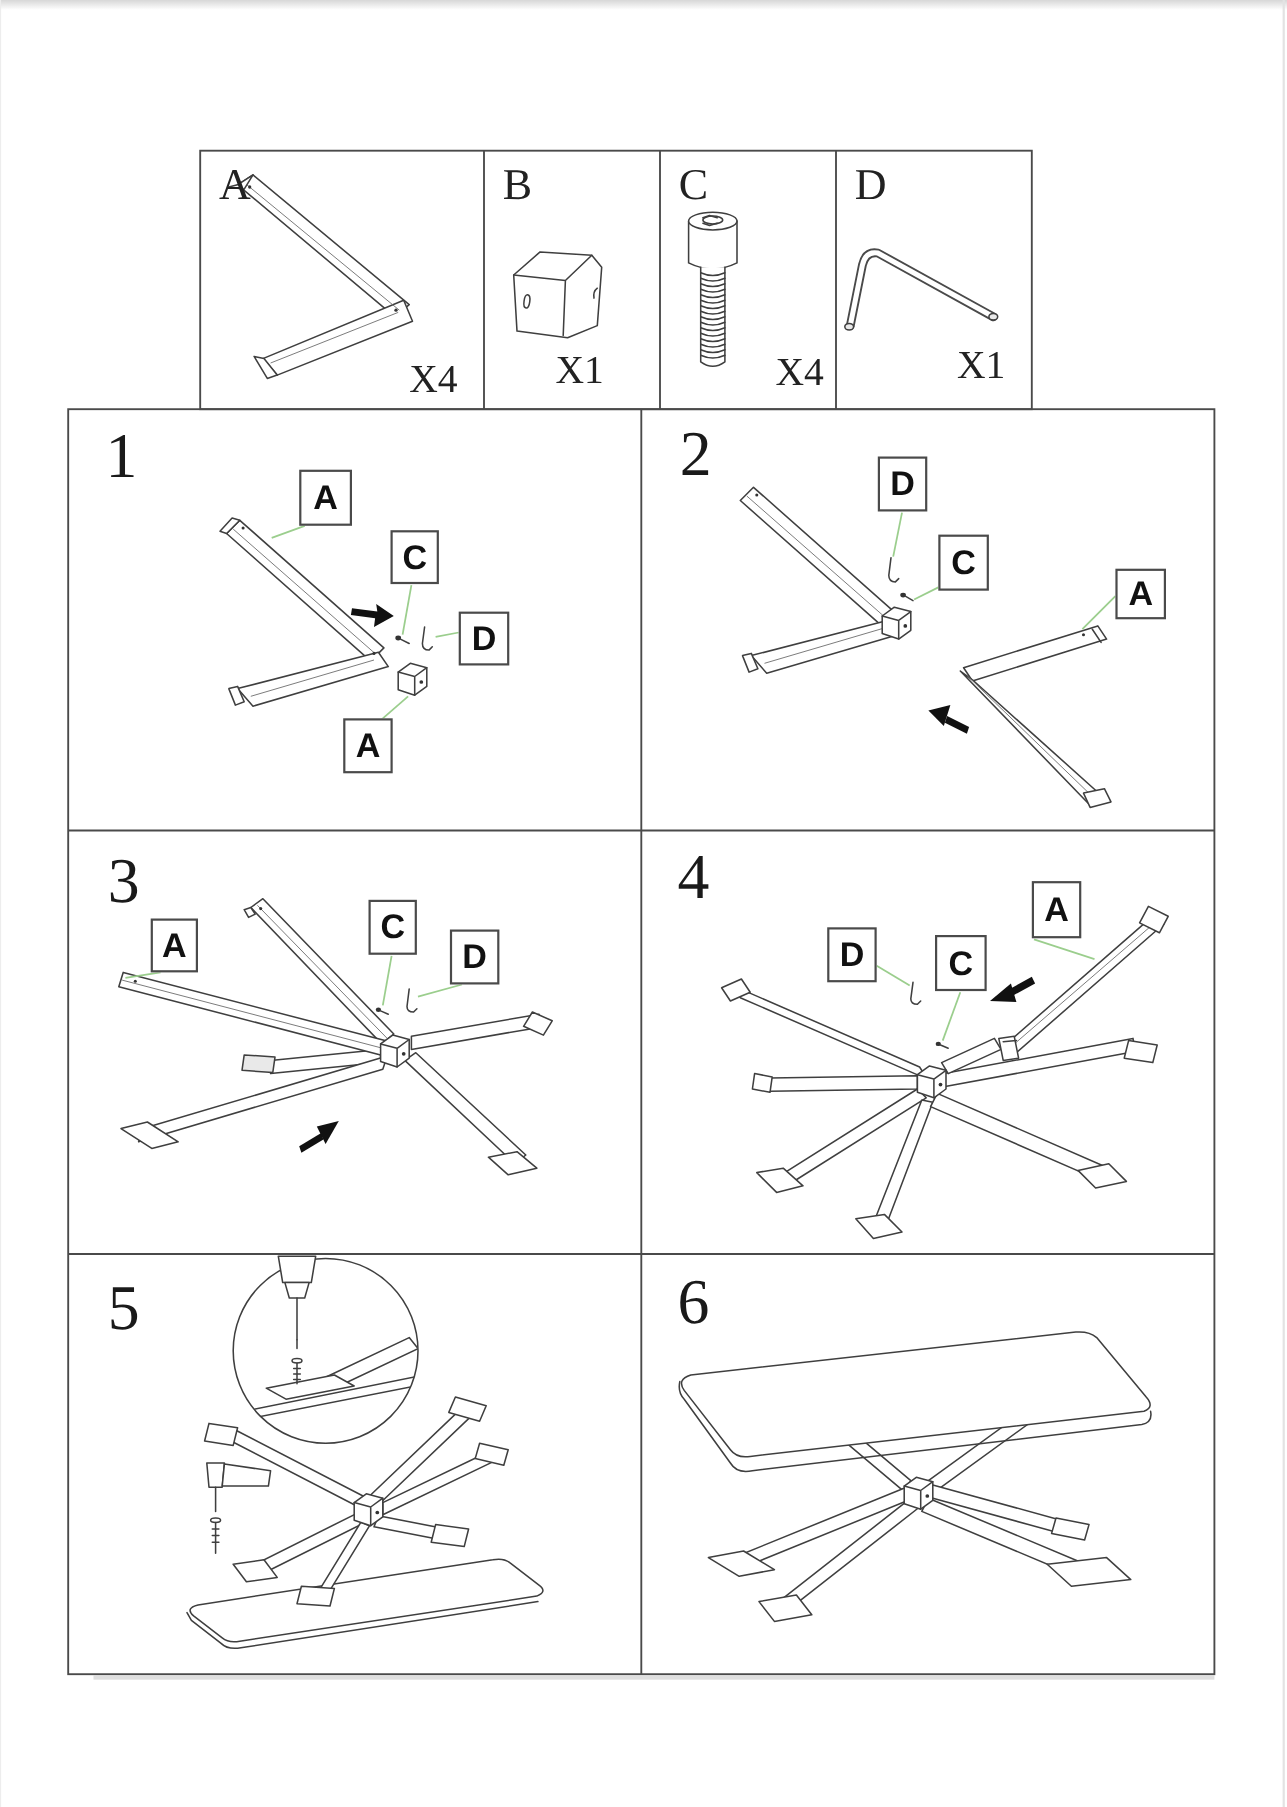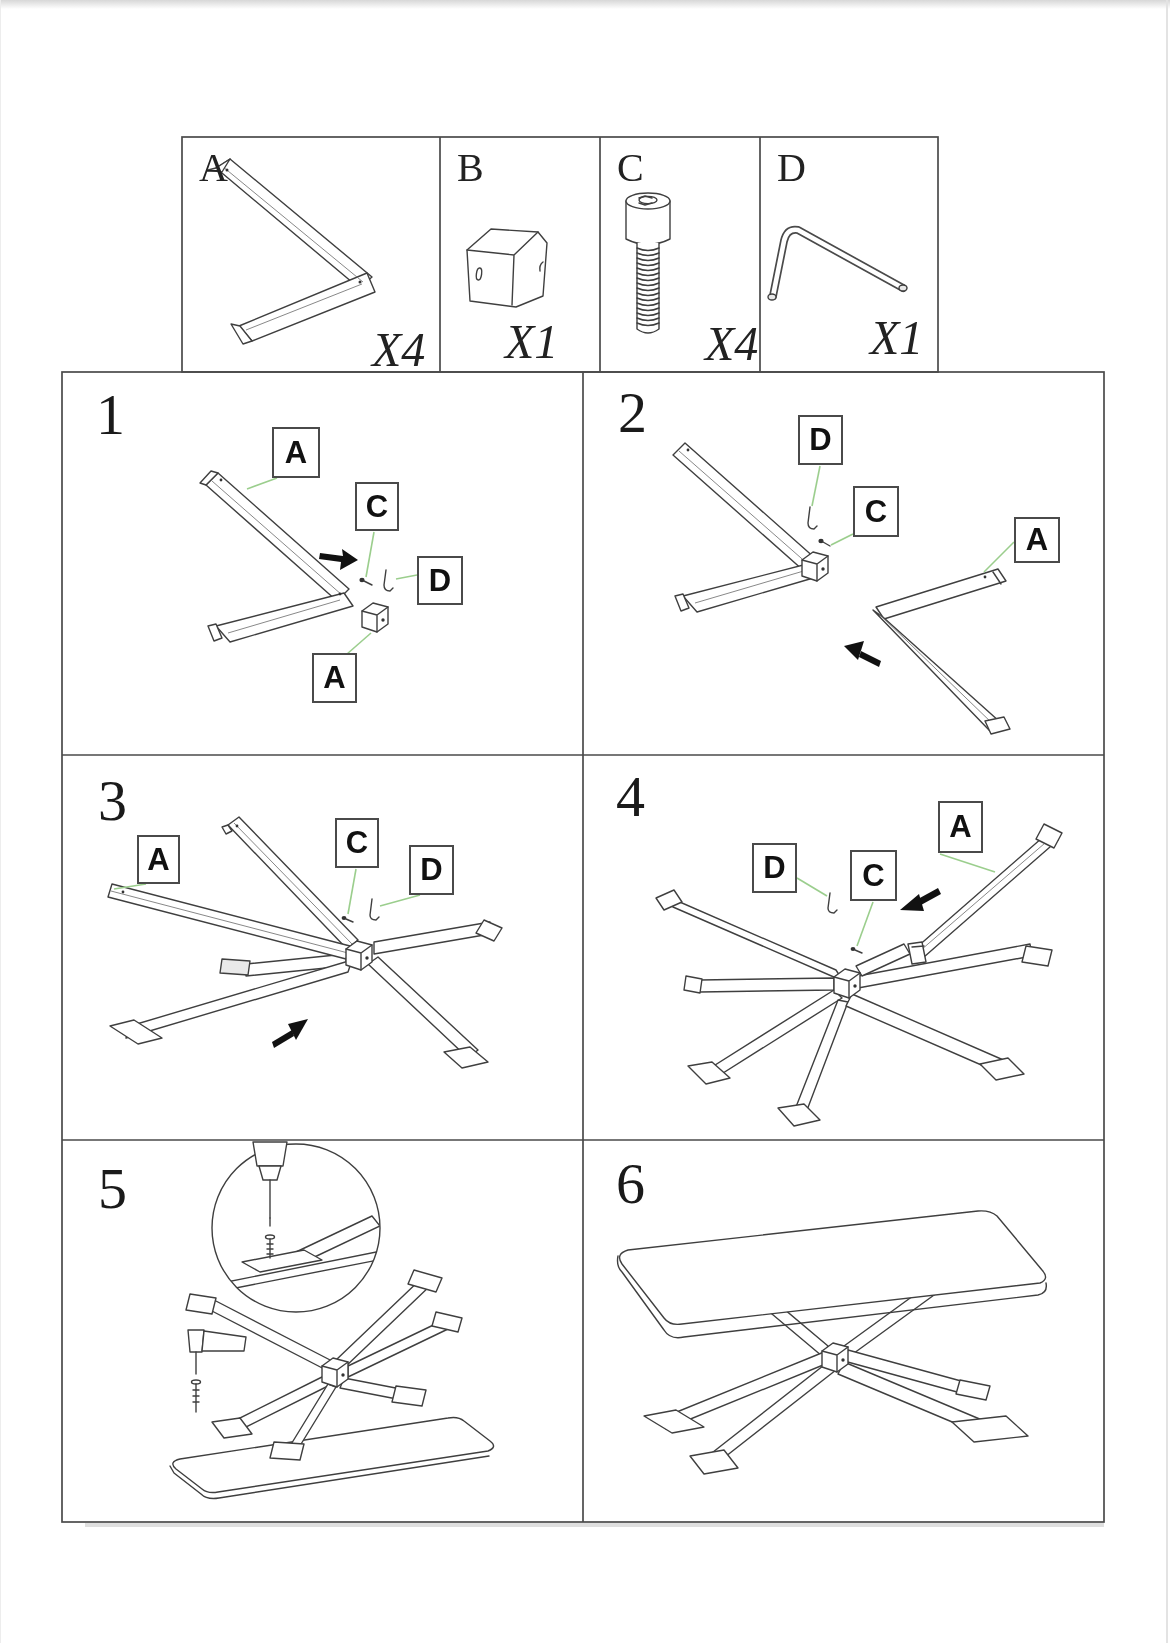--- a/index.html
+++ b/index.html
@@ -16,21 +16,21 @@
   .art{stroke:var(--line,#3f3f3f);stroke-width:1.4;fill:none;stroke-linejoin:round;stroke-linecap:round;}
   .artf{stroke:var(--line,#3f3f3f);stroke-width:1.4;fill:#ffffff;stroke-linejoin:round;stroke-linecap:round;}
   .artd{stroke:var(--line,#3f3f3f);stroke-width:1.4;fill:#e9e9e9;stroke-linejoin:round;}
   .thin{stroke:#6a6a6a;stroke-width:.8;fill:none;}
   .grid{stroke:#4a4a4a;stroke-width:1.7;fill:none;}
   .leader{stroke:var(--leader,#9bce8d);stroke-width:1.6;fill:none;}
   .arrow{fill:var(--arrow,#111);stroke:none;}
   .dot{fill:#333;stroke:none;}
 
   .part-letter{position:absolute;font-size:40px;color:#222;line-height:1;}
-  .part-qty{position:absolute;font-size:48px;color:#222;line-height:1;font-style:italic;}
+  .part-qty{position:absolute;font-size:36px;color:#222;line-height:1;}
   .step-num{position:absolute;font-size:58px;color:#1a1a1a;line-height:1;}
   .callout{position:absolute;border:2px solid #4a4a4a;background:#fff;
            display:flex;align-items:center;justify-content:center;
            font-family:"Liberation Sans", sans-serif;font-weight:bold;
            font-size:31px;color:#111;box-sizing:border-box;}
 </style>
 </head>
 <body>
 
 <div class="page">

